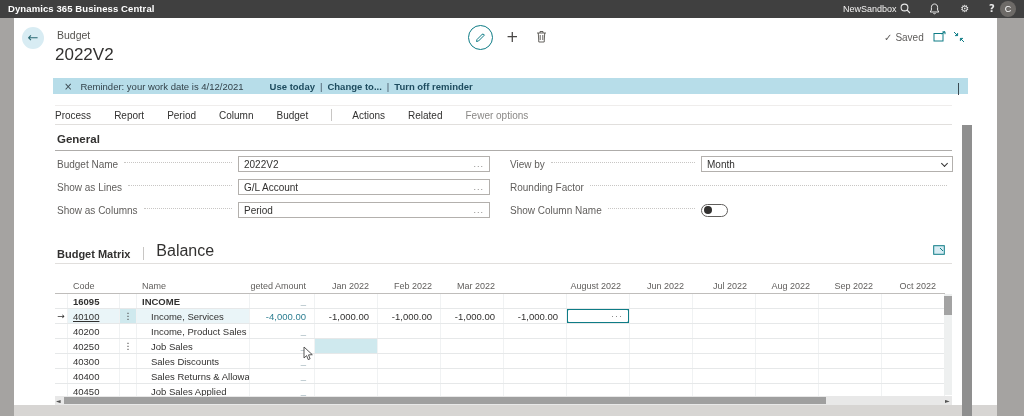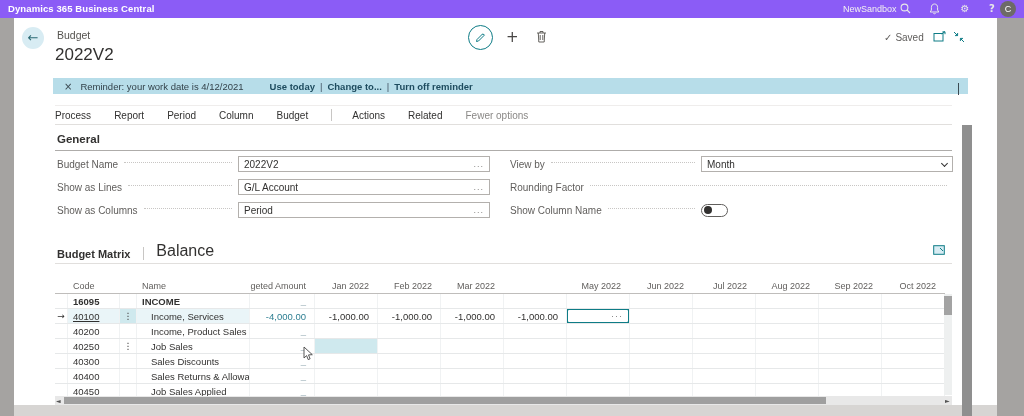--- a/index.html
+++ b/index.html
@@ -2,21 +2,21 @@
 <html><head>
 <meta charset="utf-8">
 <style>
   * { margin:0; padding:0; box-sizing:border-box; }
   html,body { width:1024px; height:416px; overflow:hidden; }
   body { font-family:"Liberation Sans", sans-serif; background:#a5a3a1; }
   .abs { position:absolute; }
   #screen { position:relative; width:1024px; height:416px; overflow:hidden; }
 
   
-  #topbar { left:0; top:0; width:1024px; height:18px; background:#8b5cf6; color:#fff; z-index:30; }
+  #topbar { left:0; top:0; width:1024px; height:18px; background:#404040; color:#fff; z-index:30; }
   #app-title { left:8px; top:3px; font-size:9.5px; font-weight:bold; letter-spacing:.1px; }
   #env-name { left:843px; top:4px; font-size:9px; color:#f3f2f1; }
   .tb-ico { top:3px; width:14px; height:12px; color:#e8e8e8; font-size:10px; text-align:center; line-height:12px; font-family:"DejaVu Sans",sans-serif; }
   #avatar { left:1000px; top:1px; width:16px; height:16px; border-radius:50%; background:#6d6a67; color:#fff; font-size:9px; text-align:center; line-height:16px; }
 
   
   #card { left:14px; top:18px; width:983px; height:398px; background:#ffffff; }
 
   
   #back-btn { left:22px; top:27px; width:22px; height:22px; border-radius:50%; background:#d8ecf3; color:#2b6a75; font-size:13px; text-align:center; line-height:21px; font-family:"DejaVu Sans",sans-serif; cursor:pointer; }
@@ -248,21 +248,21 @@
       <div class="trow thead">
         <div class="tcell al-l" style="width: 13px;"></div>
         <div class="tcell al-l" style="width: 52px;">Code</div>
         <div class="tcell al-l" style="width: 17px;"></div>
         <div class="tcell al-l" style="width: 113px;">Name</div>
         <div class="tcell al-r" style="width: 65px;">Budgeted Amount</div>
         <div class="tcell al-r" style="width: 63px;">Jan 2022</div>
         <div class="tcell al-r" style="width: 63px;">Feb 2022</div>
         <div class="tcell al-r" style="width: 63px;">Mar 2022</div>
         <div class="tcell al-r" style="width: 63px; margin-top: 20px;">Apr 2022</div>
-        <div class="tcell al-r" style="width: 63px;">May 2022</div>
+        <div class="tcell al-r" style="width: 63px;">August 2022</div>
         <div class="tcell al-r" style="width: 63px;">Jun 2022</div>
         <div class="tcell al-r" style="width: 63px;">Jul 2022</div>
         <div class="tcell al-r" style="width: 63px;">Aug 2022</div>
         <div class="tcell al-r" style="width: 63px;">Sep 2022</div>
         <div class="tcell al-r" style="width: 63px;">Oct 2022</div>
       </div>
       <div class="trow">
         <div class="tcell" style="width: 13px;"></div>
         <div class="tcell al-l bold" style="width: 52px;">
           <span>16095</span>

